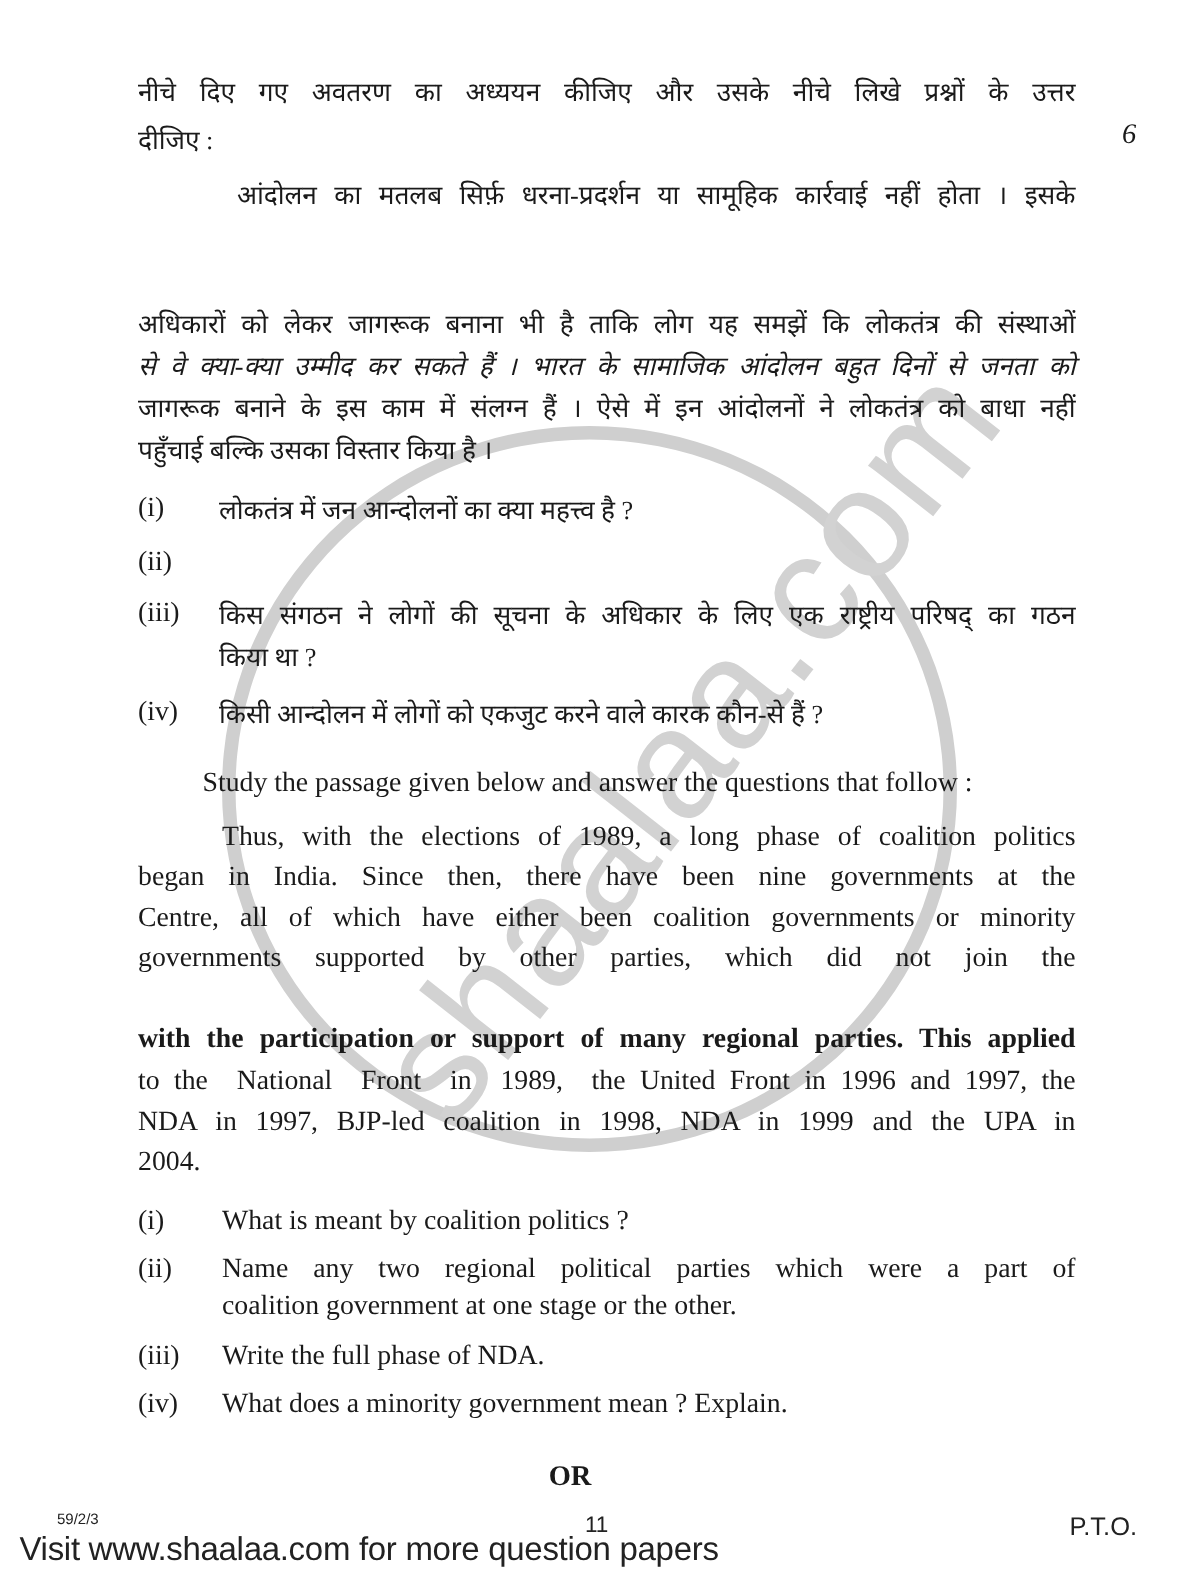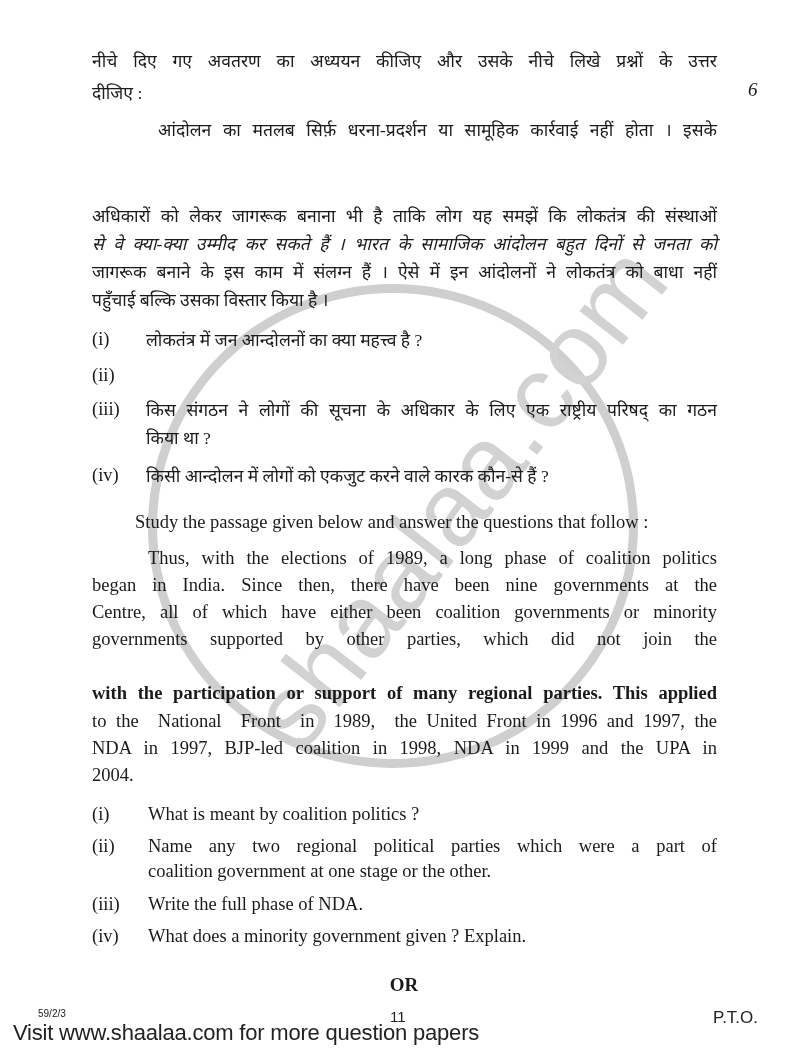--- a/index.html
+++ b/index.html
@@ -17,21 +17,21 @@
   .line { position: absolute; white-space: nowrap; z-index: 1; }
   .just { position: absolute; left: 92px; width: 625px; text-align: justify; text-align-last: justify; white-space: normal; z-index: 1; }
 
   .marks { position: absolute; left: 748px; font-family: "Liberation Serif", serif; font-style: italic; font-size: 19px; z-index: 1; }
 
   .qnum { position: absolute; left: 92px; z-index: 1; }
   .qtext { position: absolute; left: 146px; width: 571px; z-index: 1; }
   .qtext.wrap { text-align: justify; text-align-last: justify; }
 
   .or { position: absolute; left: 0; width: 760px; text-align: center; top: 974px;
-    font-family: "Liberation Serif", serif; font-weight: bold; font-size: 19px; z-index: 1; padding-left: 24px; }
+    font-family: "Liberation Serif", serif; font-weight: bold; font-size: 19px; z-index: 1; }
 
   .foot { position: absolute; font-family: "Liberation Sans", sans-serif; color: #222; z-index: 1; white-space: nowrap; }
   .foot-code { left: 38px; top: 1008px; font-size: 10px; }
   .foot-page { left: 390px; top: 1008px; font-size: 15px; }
   .foot-pto { left: 713px; top: 1008px; font-size: 17px; }
   .foot-visit { left: 13px; top: 1020px; font-size: 22px; letter-spacing: -0.2px; }
 </style>
 </head>
 <body>
 
@@ -77,21 +77,21 @@
   <div class="qtext en" style="left:148px; top:804px;">What is meant by coalition politics ?</div>
 
   <div class="qnum en" style="top:836px;">(ii)</div>
   <div class="qtext en wrap" style="left:148px; width:569px; top:836px;">Name any two regional political parties which were a part of</div>
   <div class="qtext en" style="left:148px; top:861px;">coalition government at one stage or the other.</div>
 
   <div class="qnum en" style="top:894px;">(iii)</div>
   <div class="qtext en" style="left:148px; top:894px;">Write the full phase of NDA.</div>
 
   <div class="qnum en" style="top:926px;">(iv)</div>
-  <div class="qtext en" style="left:148px; top:926px;">What does a minority government given ? Explain.</div>
+  <div class="qtext en" style="left:148px; top:926px;">What does a minority government mean ? Explain.</div>
 
   <div class="or">OR</div>
 
   <div class="foot foot-code">59/2/3</div>
   <div class="foot foot-page">11</div>
   <div class="foot foot-pto">P.T.O.</div>
   <div class="foot foot-visit">Visit www.shaalaa.com for more question papers</div>
 
 </div>
 

